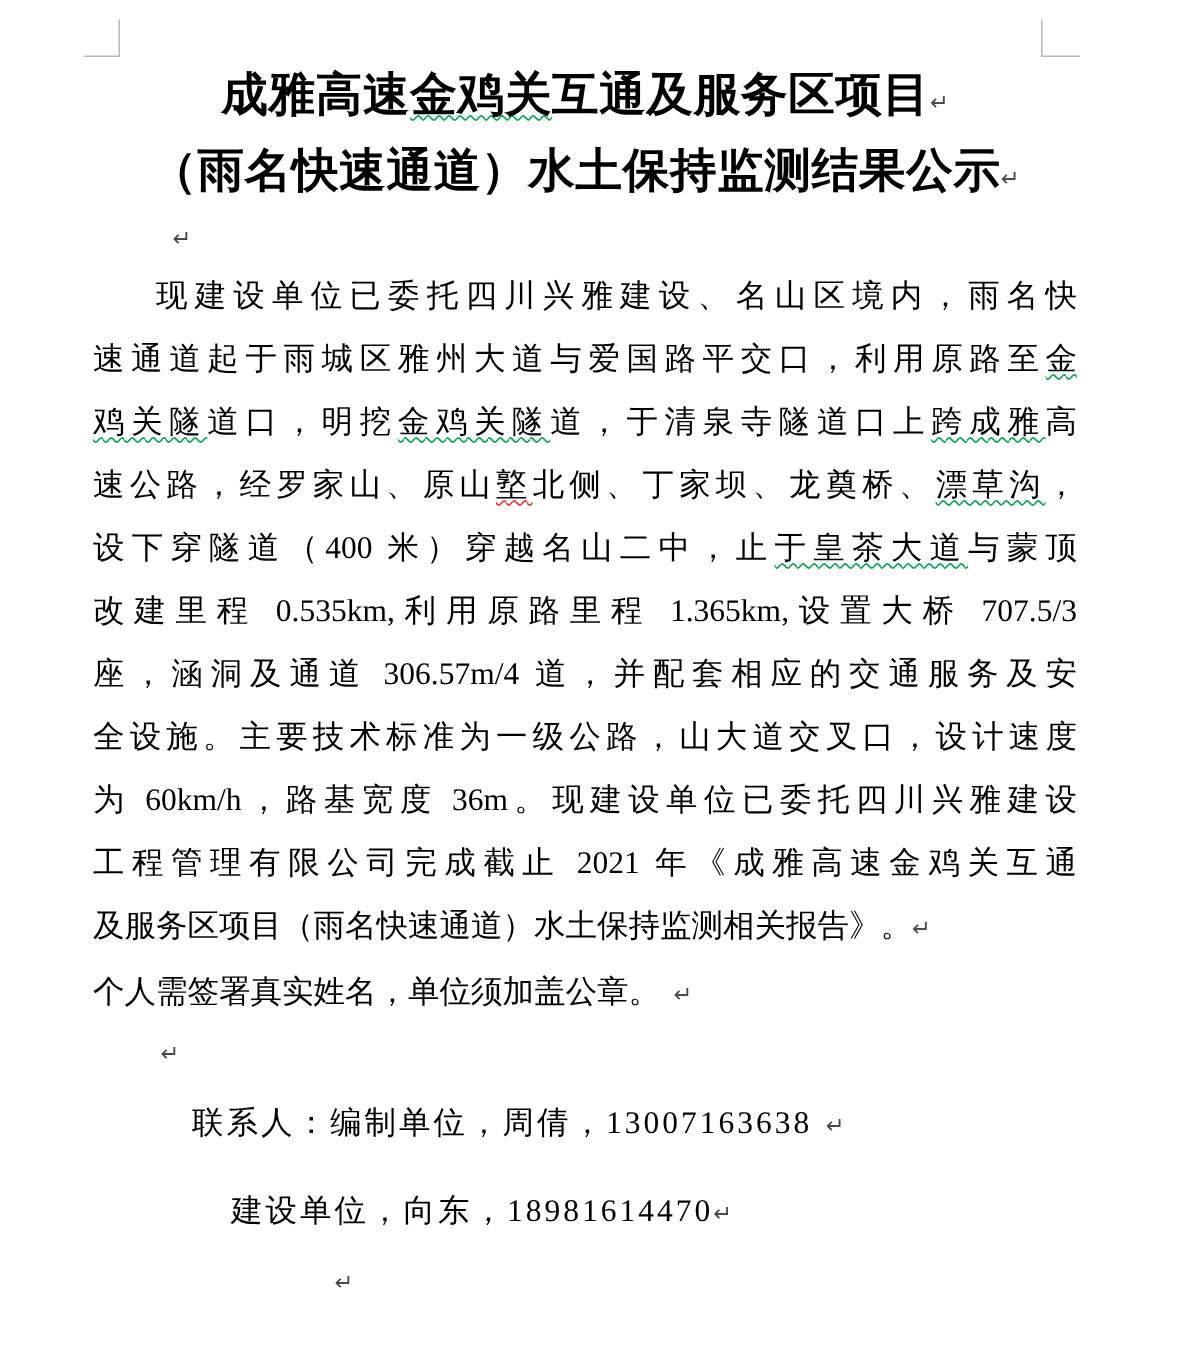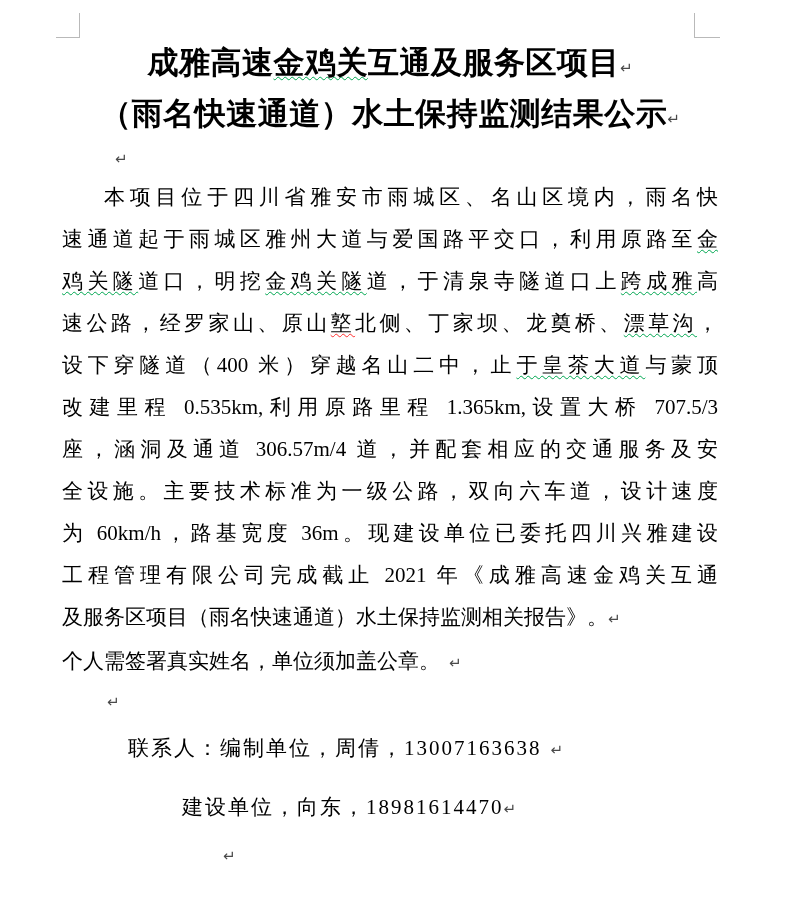--- a/index.html
+++ b/index.html
@@ -63,30 +63,30 @@
 </head>
 <body>
 
 <div class="page">
   <div class="crop crop-tl"></div>
   <div class="crop crop-tr"></div>
   <div id="doc">
       <div class="line t"><span class="">成雅高速</span><span class="mG">金鸡关</span><span class="">互通及服务区项目</span><span class="pil">↵</span></div>
       <div class="line t"><span class="">（雨名快速通道）水土保持监测结果公示</span><span class="pil">↵</span></div>
       <div class="line blank" style="height: 34px; line-height: 34px; padding-left: 53px;"><span class="pil">↵</span></div>
-      <div class="line b jl ind"><span class="">本项目位于四川省雅安市雨城区、名山区境内，雨名快</span></div>
+      <div class="line b jl ind"><span class="">现建设单位已委托四川兴雅建设、名山区境内，雨名快</span></div>
       <div class="line b jl"><span class="">速通道起于雨城区雅州大道与爱国路平交口，利用原路至</span><span class="mG">金</span></div>
       <div class="line b jl"><span class="mG">鸡关隧</span><span class="">道口，明挖</span><span class="mG">金鸡关隧</span><span class="">道，于清泉寺隧道口上</span><span class="mG">跨成雅</span><span class="">高</span></div>
       <div class="line b jl"><span class="">速公路，经罗家山、原山</span><span class="mR">墪</span><span class="">北侧、丁家坝、龙奠桥、</span><span class="mG">漂草沟</span><span class="">，</span></div>
       <div class="line b jl"><span class="">设下穿隧道（400 米）穿越名山二中，止</span><span class="mG">于皇茶大道</span><span class="">与蒙顶</span></div>
       <div class="line b jl"><span class="">改建里程 0.535km,利用原路里程 1.365km,设置大桥 707.5/3</span></div>
       <div class="line b jl"><span class="">座，涵洞及通道 306.57m/4 道，并配套相应的交通服务及安</span></div>
-      <div class="line b jl"><span class="">全设施。主要技术标准为一级公路，双向六车道，设计速度</span></div>
+      <div class="line b jl"><span class="">全设施。主要技术标准为一级公路，山大道交叉口，设计速度</span></div>
       <div class="line b jl"><span class="">为 60km/h，路基宽度 36m。现建设单位已委托四川兴雅建设</span></div>
       <div class="line b jl"><span class="">工程管理有限公司完成截止 2021 年《成雅高速金鸡关互通</span></div>
       <div class="line b"><span class="">及服务区项目（雨名快速通道）水土保持监测相关报告》。</span><span class="pil">↵</span></div>
       <div class="line b"><span class="">个人需签署真实姓名，单位须加盖公章。</span><span class="pil pilgap">↵</span></div>
       <div class="line blank" style="height: 36px; line-height: 36px; padding-left: 45px;"><span class="pil">↵</span></div>
       <div class="line c" style="margin-left: 66px;"><span class="">联系人：编制单位，周倩，13007163638</span><span class="pil pilgap">↵</span></div>
-      <div class="line c" style="margin-left: 120px;"><span class="">建设单位，向东，18981614470</span><span class="pil">↵</span></div>
+      <div class="line c" style="margin-left: 92px;"><span class="">建设单位，向东，18981614470</span><span class="pil">↵</span></div>
       <div class="line blank" style="height: 35px; line-height: 35px; padding-left: 161px;"><span class="pil">↵</span></div>
     </div>
 </div>
 
 </body></html>

